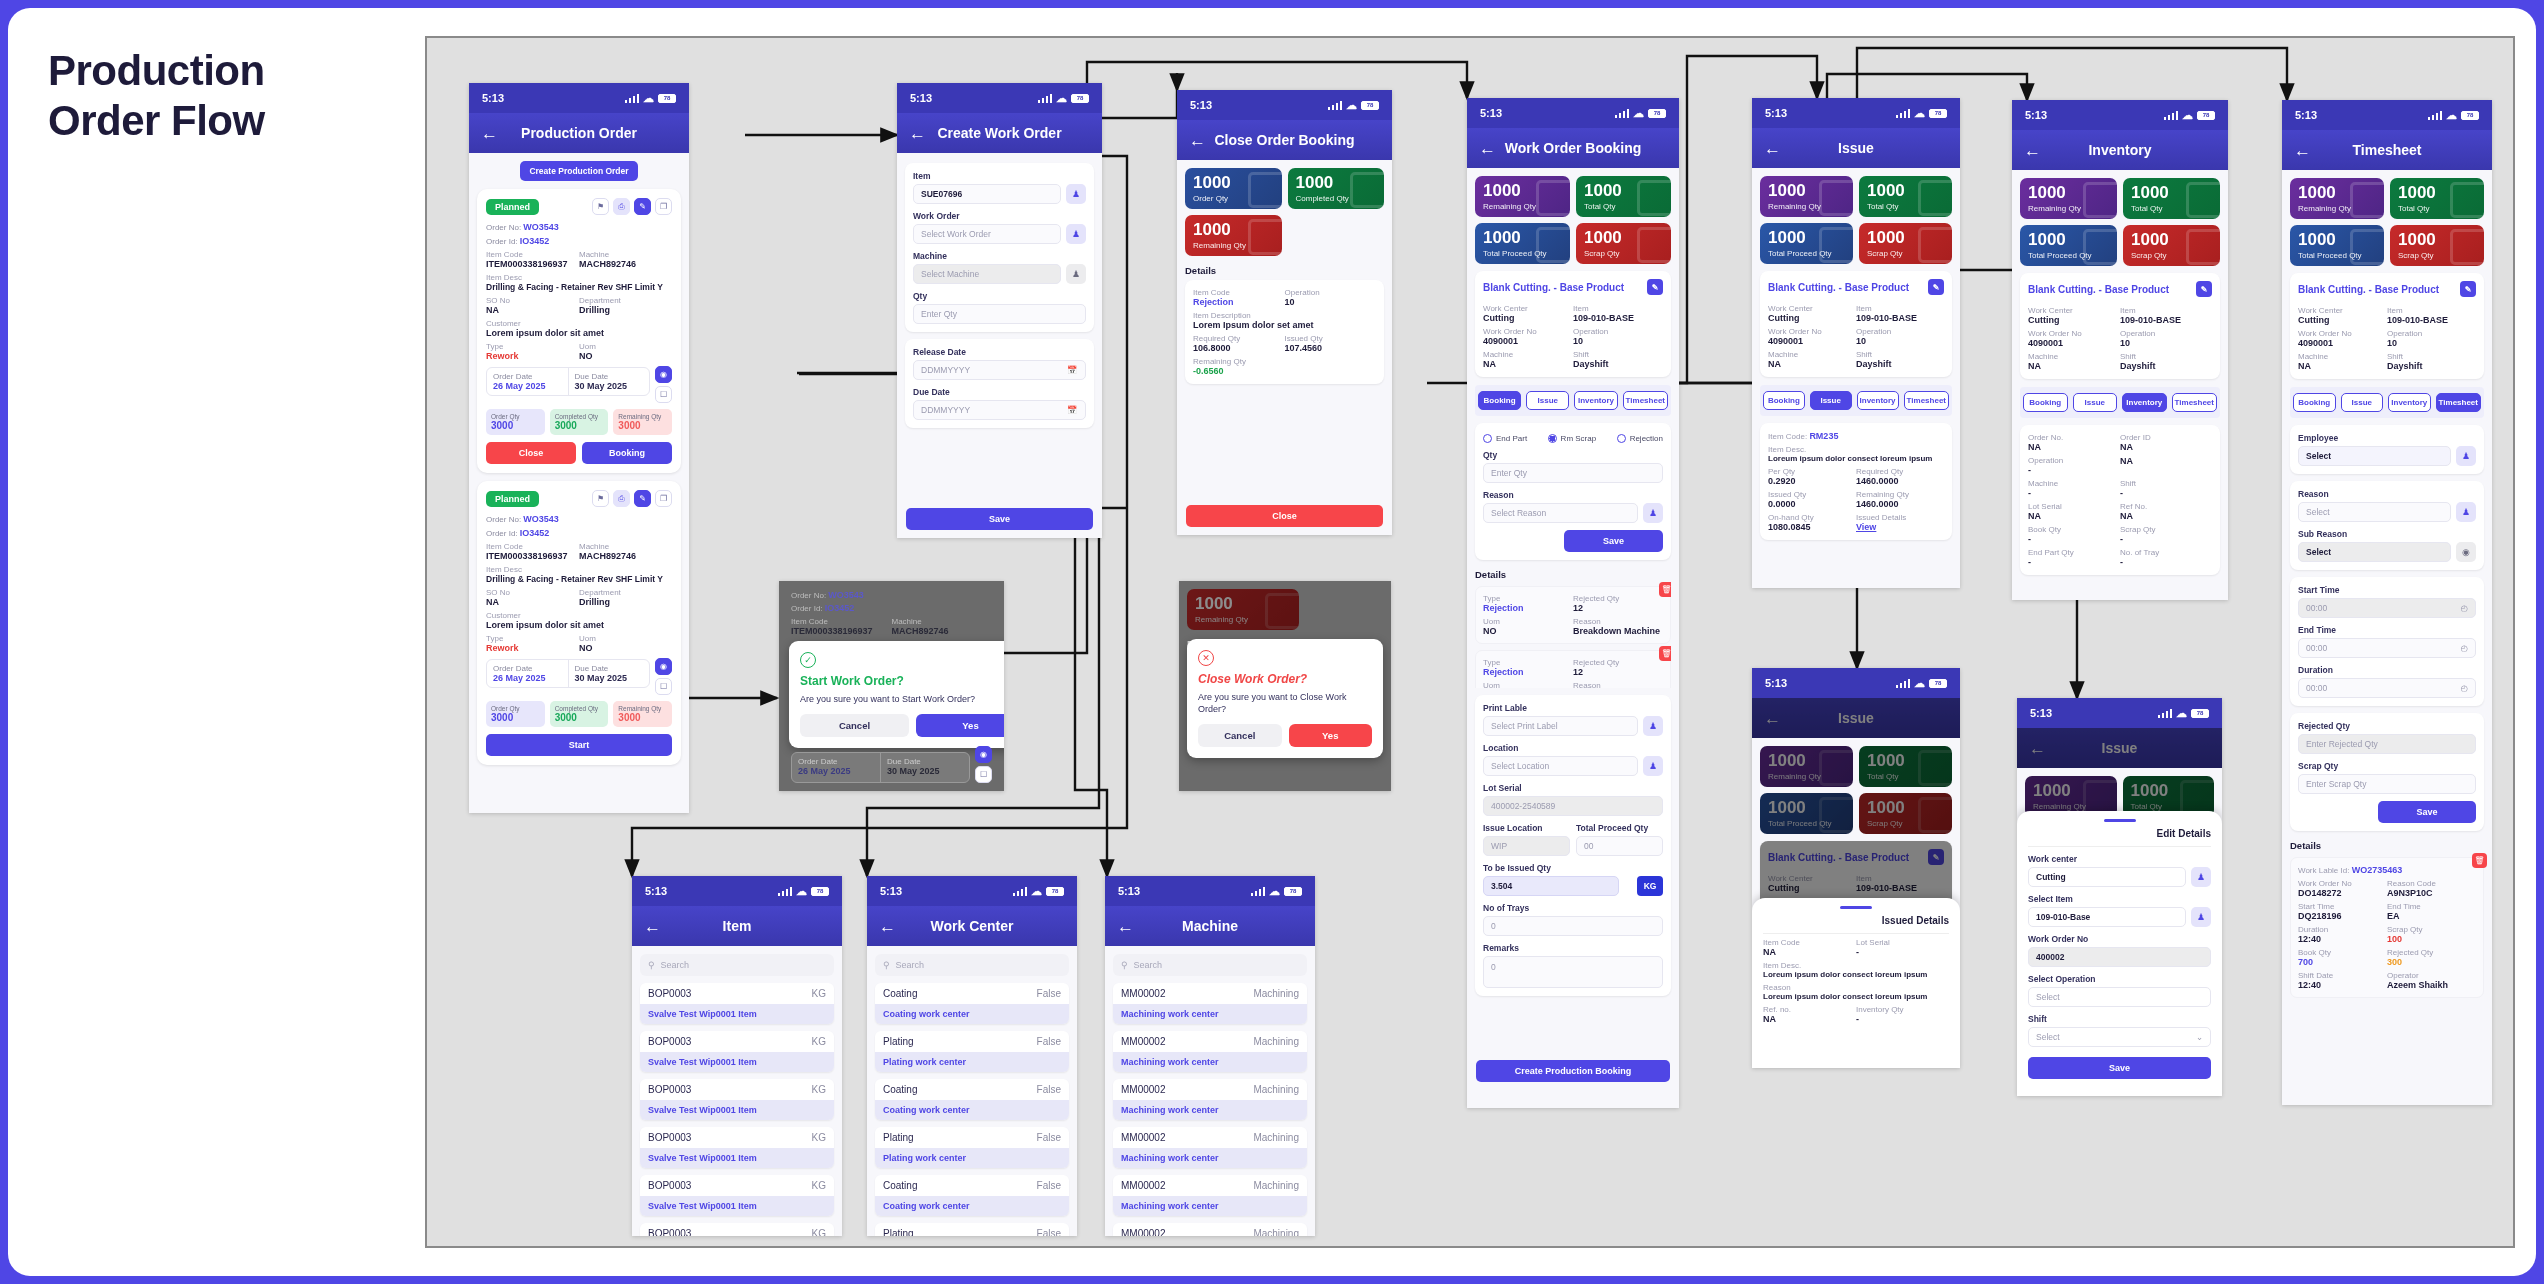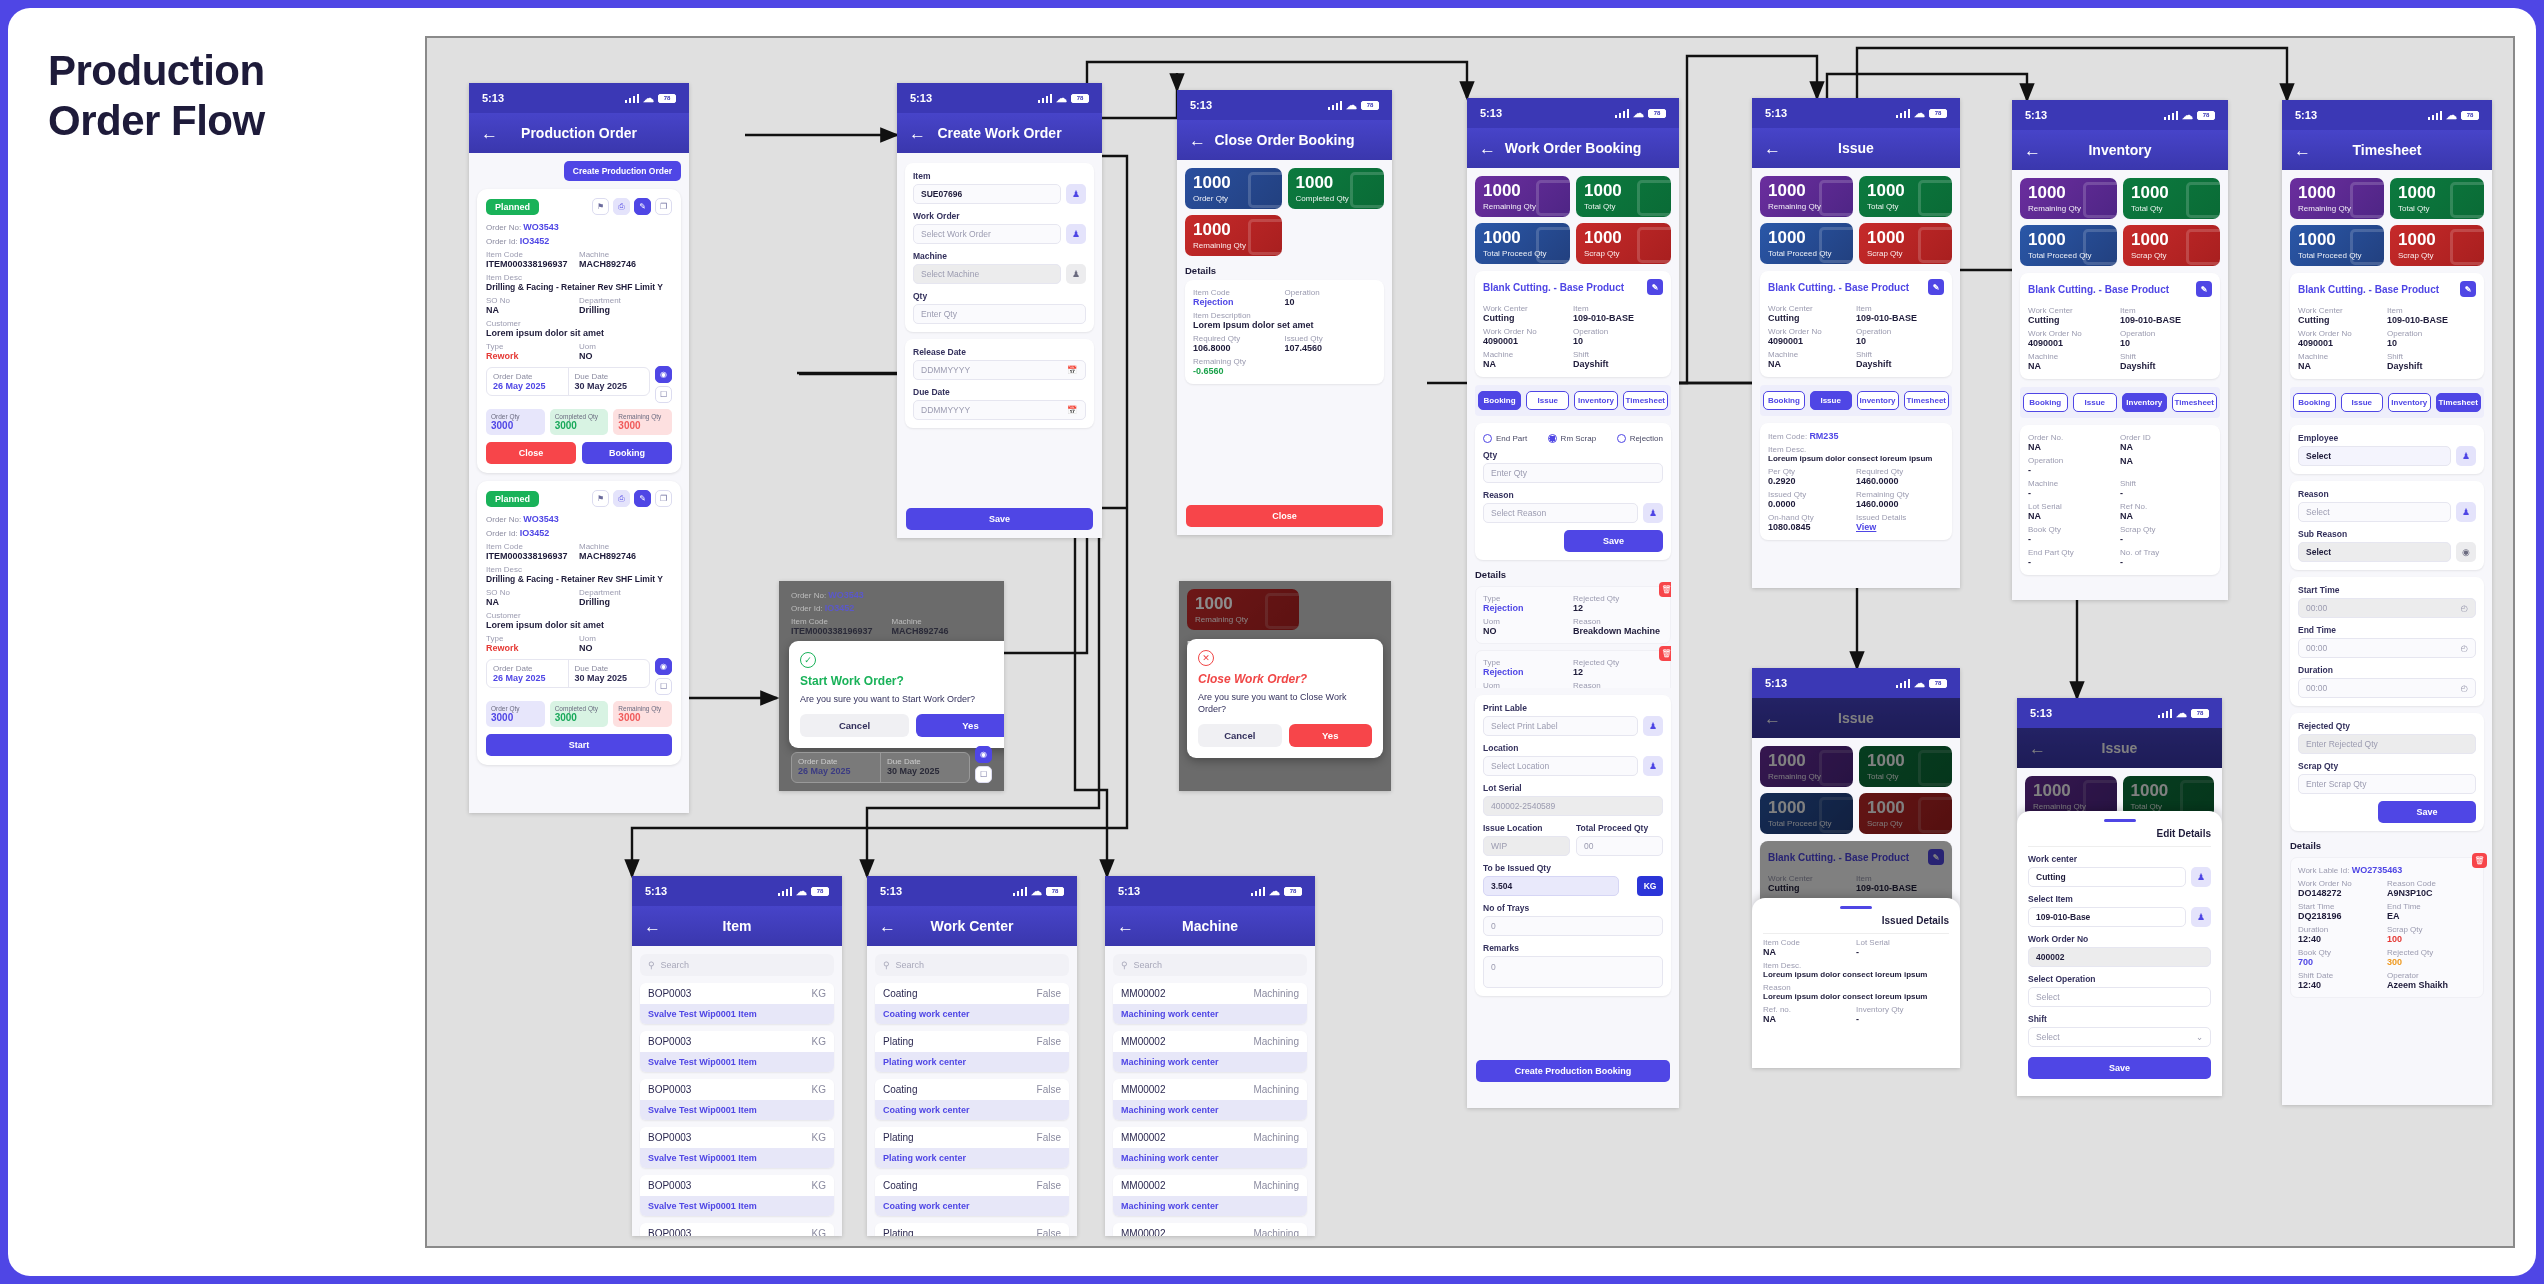--- a/index.html
+++ b/index.html
@@ -232,21 +232,21 @@
           <span class="bars"></span>
           <span class="wifi">☁</span>
           <span class="batt">78</span>
         </span>
       </div>
       <div class="appbar">
         <span class="back">←</span>
         <span class="t">Production Order</span>
       </div>
       <div class="body">
-        <div style="display:flex;justify-content:flex-end;">
+        <div style="display:flex;justify-content:center;">
           <div class="primary" style="padding:5px 9px;font-size:8.5px;">Create Production Order</div>
         </div>
 
         <div class="pocard">
           <div style="display:flex;justify-content:space-between;align-items:center;">
             <span class="badge">Planned</span>
             <span class="poicons">
               <span class="poicon">⚑</span>
               <span class="poicon lav">⎙</span>
               <span class="poicon fill">✎</span>

